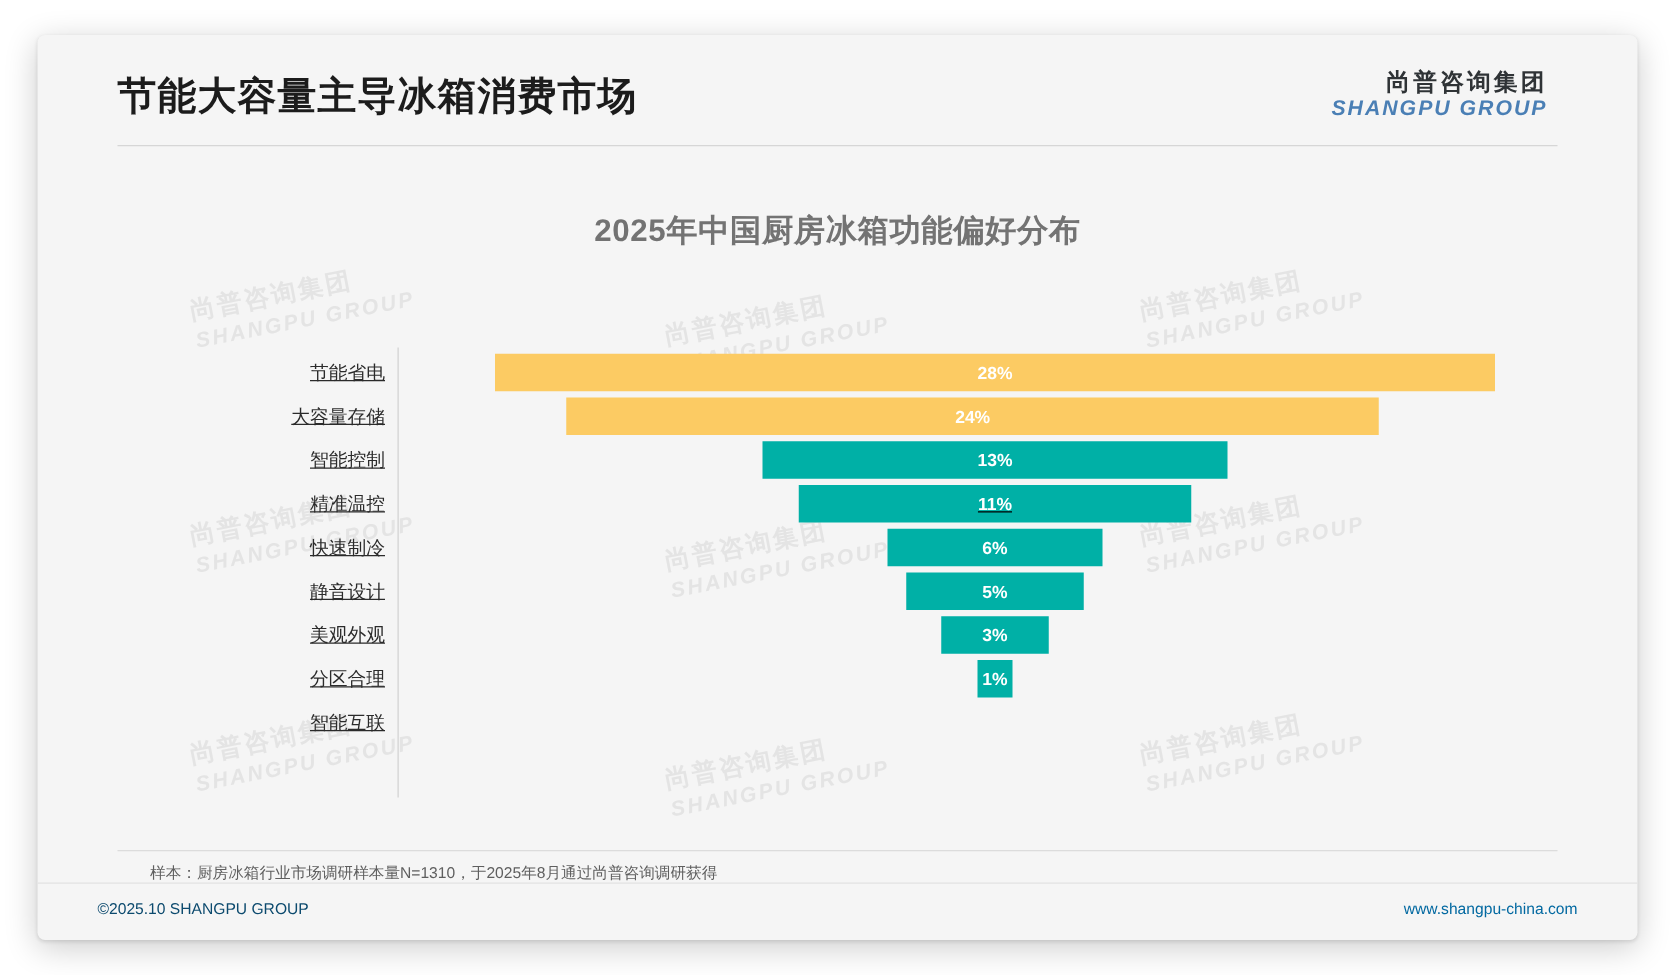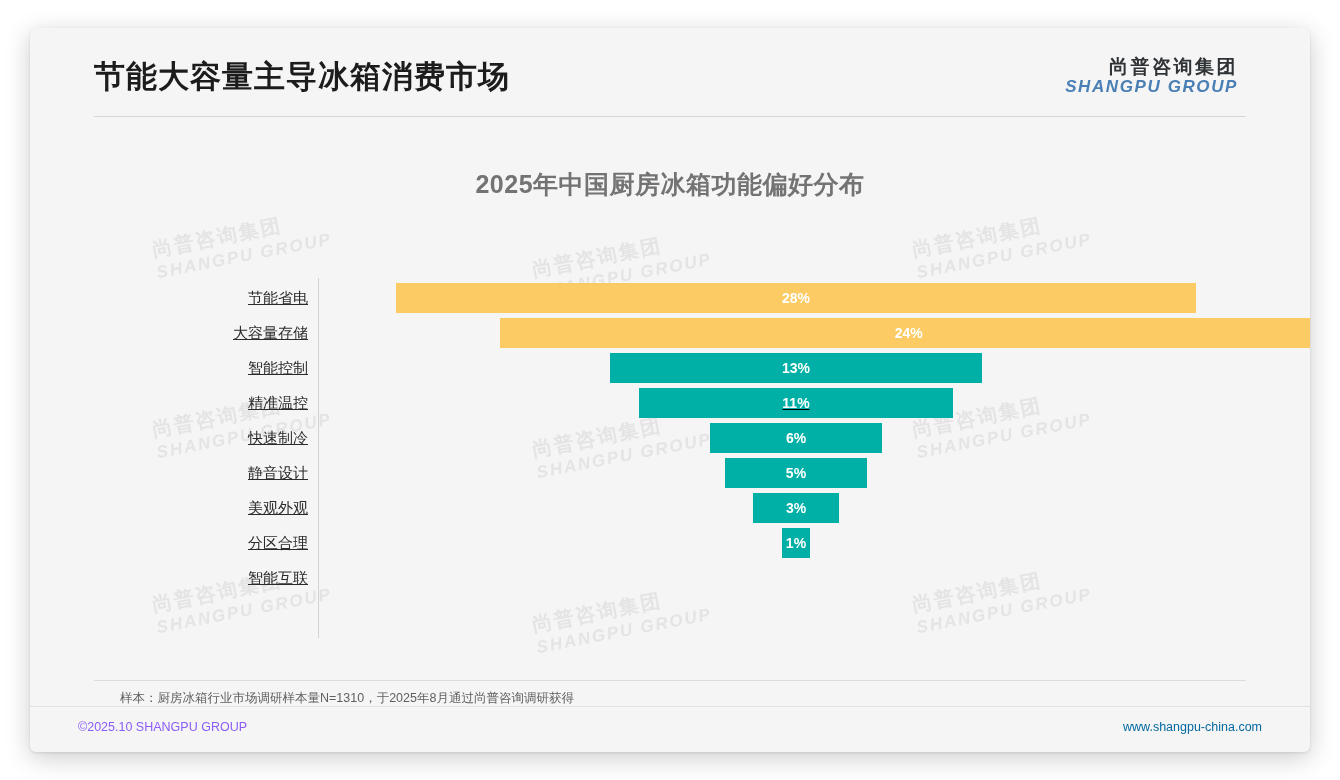--- a/index.html
+++ b/index.html
@@ -161,21 +161,21 @@
   .footer {
     position:absolute;
     left:0; bottom:0;
     width:100%; height:46px;
     border-top:1px solid #e2e2e2;
   }
   .footer-left {
     position:absolute;
     left:48px; top:13px;
     font-size:12.5px;
-    color:#8b5cf6;
+    color:#0c4a6e;
     white-space:nowrap;
   }
   .footer-right {
     position:absolute;
     right:48px; top:13px;
     font-size:12.5px;
     color:#0369a1;
     white-space:nowrap;
   }
 </style>
@@ -241,21 +241,21 @@
             <div class="cat-label">节能省电</div>
             <div class="bar-track">
               <div class="bar" style="width: 800px; left: 68px; background: rgb(252, 203, 99);">
                 <span class="bar-value">28%</span>
               </div>
             </div>
           </div>
           <div class="row">
             <div class="cat-label">大容量存储</div>
             <div class="bar-track">
-              <div class="bar" style="width: 817px; left: 125.143px; background: rgb(252, 203, 99); margin-left: 47px;">
+              <div class="bar" style="width: 650px; left: 125.143px; background: rgb(252, 203, 99);">
                 <span class="bar-value">24%</span>
               </div>
             </div>
           </div>
           <div class="row">
             <div class="cat-label">智能控制</div>
             <div class="bar-track">
               <div class="bar" style="width: 371.429px; left: 282.286px; background: rgb(0, 176, 166);">
                 <span class="bar-value">13%</span>
               </div>

